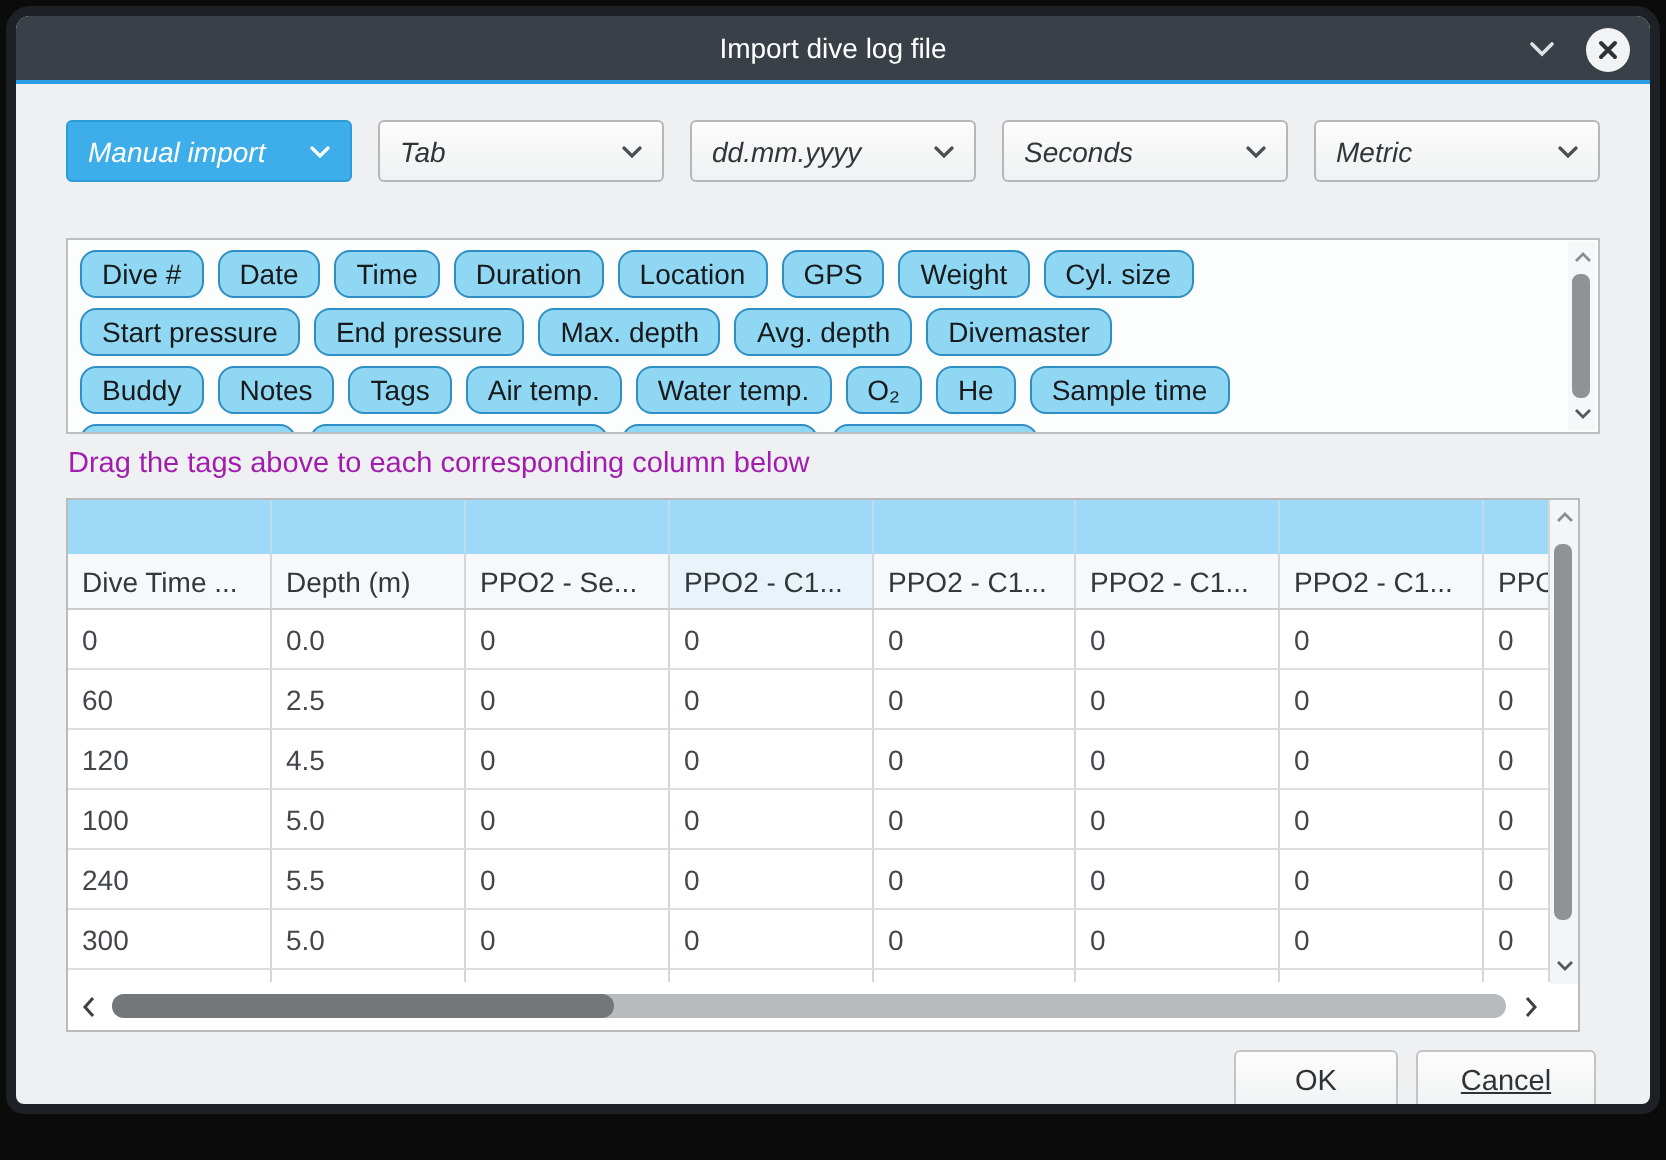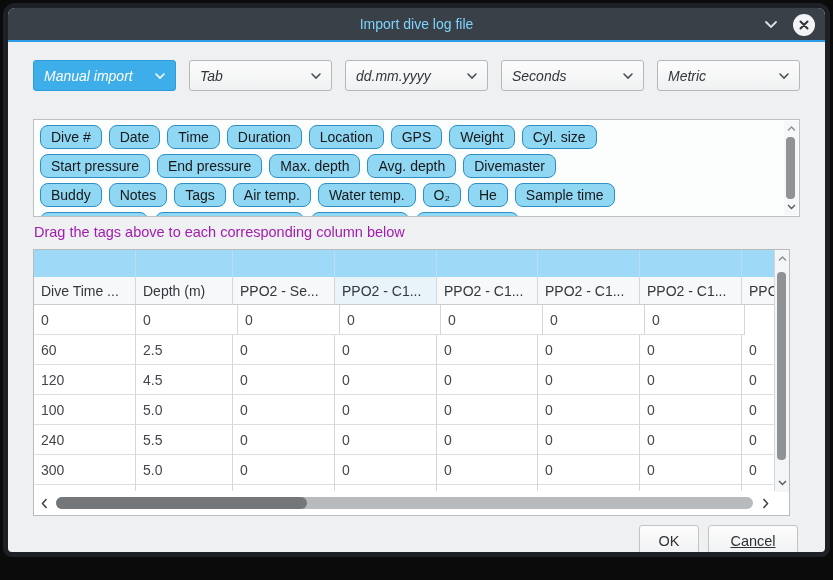--- a/index.html
+++ b/index.html
@@ -5,21 +5,21 @@
   * { margin:0; padding:0; box-sizing:border-box; }
   html,body { width:833px; height:580px; background:#0b0b0b; font-family:"Liberation Sans", sans-serif; overflow:hidden; }
 
   .window { position:absolute; left:8px; top:8px; width:817px; height:544px;
             background:#eff0f1; border-radius:7px 7px 4px 4px; overflow:hidden;
             box-shadow:0 0 0 5px #1d2125; }
 
   
   .titlebar { position:relative; height:34px; background:#3a4047; border-bottom:2px solid #2b9de5;
               display:flex; align-items:center; justify-content:center; }
-  .titlebar .title { color:#7dd3fc; font-size:14px; }
+  .titlebar .title { color:#ffffff; font-size:14px; }
   .tb-icons { position:absolute; right:10px; top:0; height:34px; display:flex; align-items:center; gap:14px; }
   .tb-chevron svg { display:block; }
   .close-btn { width:22px; height:22px; border-radius:50%; background:#f2f3f4; display:flex; align-items:center; justify-content:center; cursor:pointer; }
 
   
   .combo-row { display:flex; gap:13px; margin:18px 25px 0 25px; }
   .combo { flex:1; height:31px; border:1px solid #b4b6b8; border-radius:3px;
            background:linear-gradient(#fcfcfc,#f0f1f2); display:flex; align-items:center;
            padding:0 9px 0 10px; font-size:14px; color:#31363b; cursor:pointer; }
   .combo .lbl { flex:1; white-space:nowrap; overflow:hidden;font-style:italic; }
@@ -67,21 +67,21 @@
   .hscroll { position:absolute; left:0; bottom:0; width:741px; height:24px; background:#ffffff; }
   .hscroll .harrow { position:absolute; top:0; height:24px; width:16px; display:flex; align-items:center; justify-content:center; cursor:pointer; color:#3c4045; font-size:15px; }
   .harrow.left{ left:2px; } .harrow.right{ right:2px; }
   .htrack { position:absolute; left:22px; right:22px; top:6px; height:12px; background:#b8bbbd; border-radius:6px; }
   .hthumb { position:absolute; left:0; top:0; height:12px; width:36%; background:#737779; border-radius:6px; cursor:grab; }
 
   
   .footer { display:flex; justify-content:flex-end; gap:9px; margin:9px 27px 0 0; }
   .btn { height:31px; border:1px solid #c1c3c5; border-radius:3px; background:linear-gradient(#fdfdfd,#f0f1f2);
          font-size:14.5px; color:#2f3338; display:flex; align-items:center; justify-content:center; cursor:pointer; }
-  .btn.ok { width:60px; } .btn.cancel { width:90px;text-decoration:underline; }
+  .btn.ok { width:82px; } .btn.cancel { width:90px;text-decoration:underline; }
 
   .chev { display:block; }
 </style>
 </head>
 <body>
 
 <div class="window">
 
   <div class="titlebar">
     <span class="title">Import dive log file</span>
@@ -200,20 +200,21 @@
         <div class="tcell c1">Depth (m)</div>
         <div class="tcell c2">PPO2 - Se...</div>
         <div class="tcell c3 hl">PPO2 - C1...</div>
         <div class="tcell c4">PPO2 - C1...</div>
         <div class="tcell c5">PPO2 - C1...</div>
         <div class="tcell c6">PPO2 - C1...</div>
         <div class="tcell c7">PPO2</div>
       </div>
       <div class="trow data-row">
         <div class="tcell c0">0</div>
+        <div class="tcell c1">0.0</div>
         <div class="tcell c2">0</div>
         <div class="tcell c3">0</div>
         <div class="tcell c4">0</div>
         <div class="tcell c5">0</div>
         <div class="tcell c6">0</div>
         <div class="tcell c7">0</div>
       </div>
       <div class="trow data-row">
         <div class="tcell c0">60</div>
         <div class="tcell c1">2.5</div>

